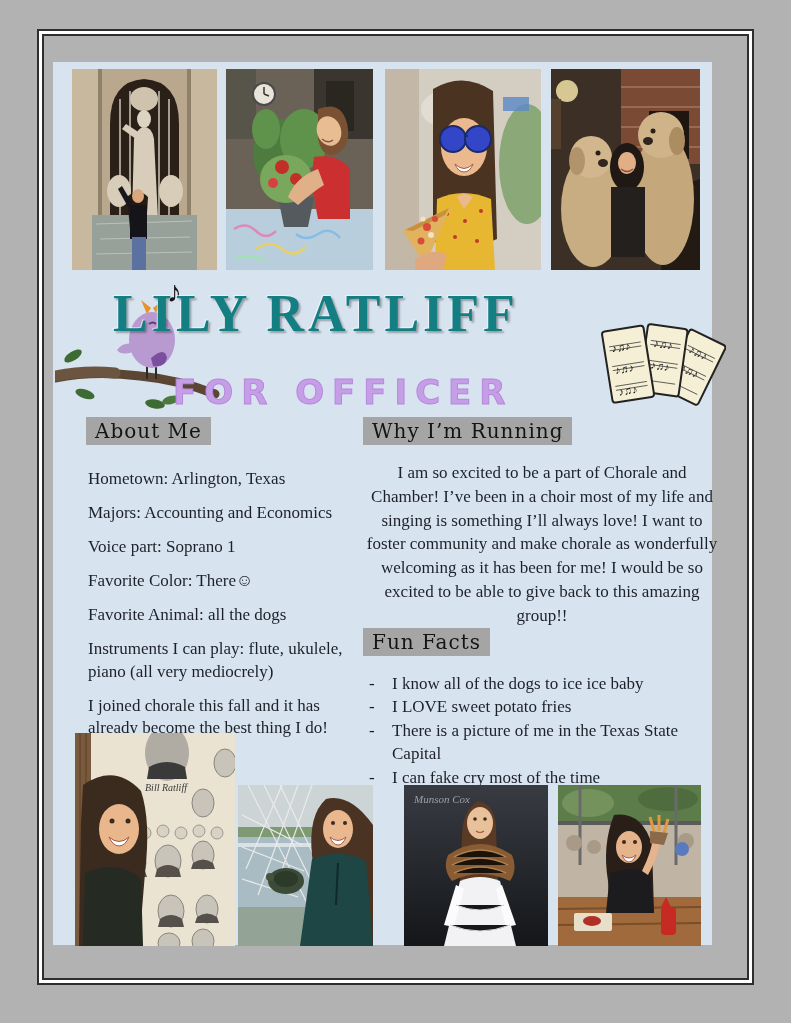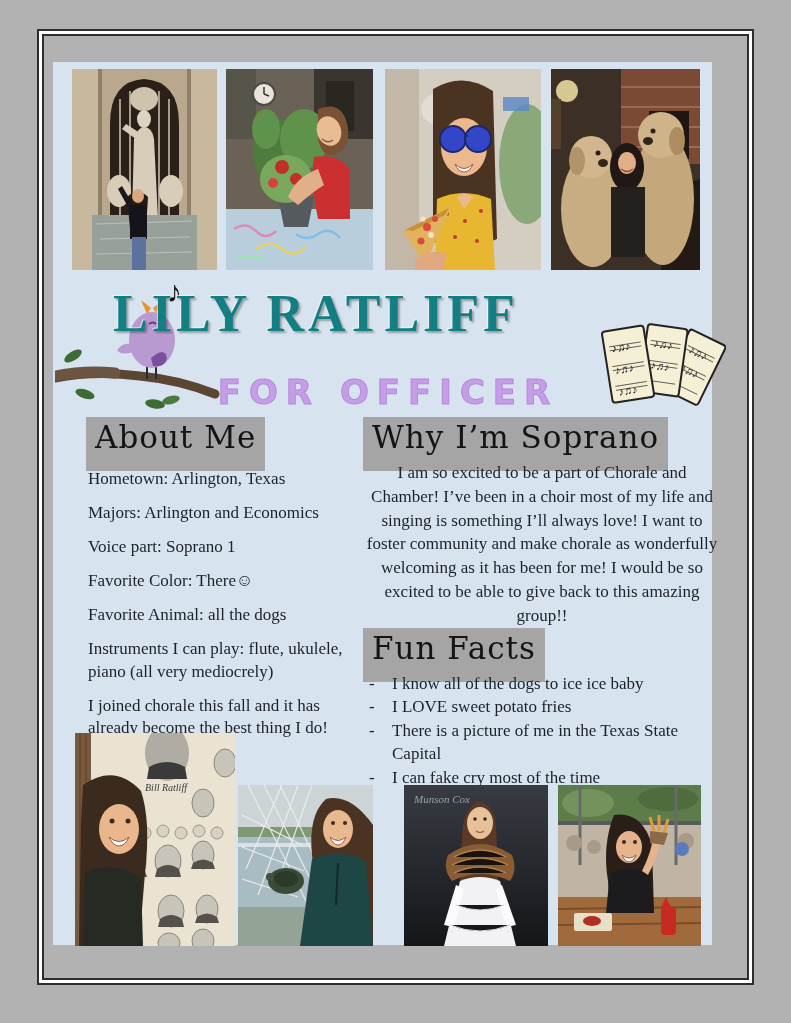--- a/index.html
+++ b/index.html
@@ -12,25 +12,25 @@
   .frame-inner { width:100%; height:100%; border:2px solid #2e2e2e; background:#b2b2b2; }
   
   .page { position:absolute; left:53px; top:62px; width:659px; height:883px; background:#d8e3f0; }
 
   .photo { position:absolute; overflow:hidden; background:#0f766e; }
   .photo svg { display:block; width:100%; height:100%; }
 
   .title { position:absolute; left:60px; top:222px; width:540px; text-align:left;
            font-family:"Liberation Serif", serif; font-weight:700; font-size:52px; letter-spacing:4px;
            color:#137f82; text-shadow: 2px 2px 2px rgba(30,30,30,.35), -1px -1px 0 rgba(255,255,255,.55); }
-  .subtitle { position:absolute; left:120px; top:310px; width:430px; text-align:center;
+  .subtitle { position:absolute; left:120px; top:310px; width:430px; 
               font-family:"DejaVu Sans", sans-serif; font-weight:800; font-size:34px; letter-spacing:8px;
               color:#c69ee7; -webkit-text-stroke:1px #b488da; }
   .heading { position:absolute; display:inline-block; background:#a5a5a5; color:#141414;
-             font-family:"DejaVu Serif", serif; font-size:31px; padding:2px 9px 16px 9px; letter-spacing:1px; }
+             font-family:"DejaVu Serif", serif; font-size:20px; padding:2px 9px 2px 9px; letter-spacing:1px; }
   .h-about { left:33px; top:355px; }
   .h-why   { left:310px; top:355px; }
   .h-fun   { left:310px; top:566px; }
 
   .left-col { position:absolute; left:35px; top:406px; width:274px;
               font-size:17px; line-height:1.3; color:#1c2129; }
   .left-col p { margin-bottom:12px; }
 
   .why-text { position:absolute; left:312px; top:399px; width:354px;
               font-size:17px; line-height:1.4; color:#1c2129;text-align:center; }
@@ -246,26 +246,26 @@
           <line x1="11" y1="70" x2="43" y2="70"></line>
             <line x1="11" y1="74" x2="43" y2="74"></line>
         </g>
         <text x="13" y="36" font-size="11" fill="#111">♪♫♪</text>
         <text x="13" y="58" font-size="11" fill="#111">♪♫♪</text>
         <text x="13" y="80" font-size="11" fill="#111">♪♫♪</text>
       </g>
     </svg>
 
     <div class="heading h-about">About Me</div>
-    <div class="heading h-why">Why I’m Soprano</div>
+    <div class="heading h-why">Why I’m Running</div>
     <div class="heading h-fun">Fun Facts</div>
 
     <div class="left-col">
       <p>Hometown: Arlington, Texas</p>
-      <p>Majors: Arlington and Economics</p>
+      <p>Majors: Accounting and Economics</p>
       <p>Voice part: Soprano 1</p>
       <p>Favorite Color: There☺</p>
       <p>Favorite Animal: all the dogs</p>
       <p>Instruments I can play: flute, ukulele, piano (all very mediocrely)</p>
       <p>I joined chorale this fall and it has already become the best thing I do!</p>
     </div>
 
     <div class="why-text">I am so excited to be a part of Chorale and Chamber! I’ve been in a choir most of my life and singing is something I’ll always love! I want to foster community and make chorale as wonderfully welcoming as it has been for me! I would be so excited to be able to give back to this amazing group!!</div>
 
     <ul class="fun-list">

